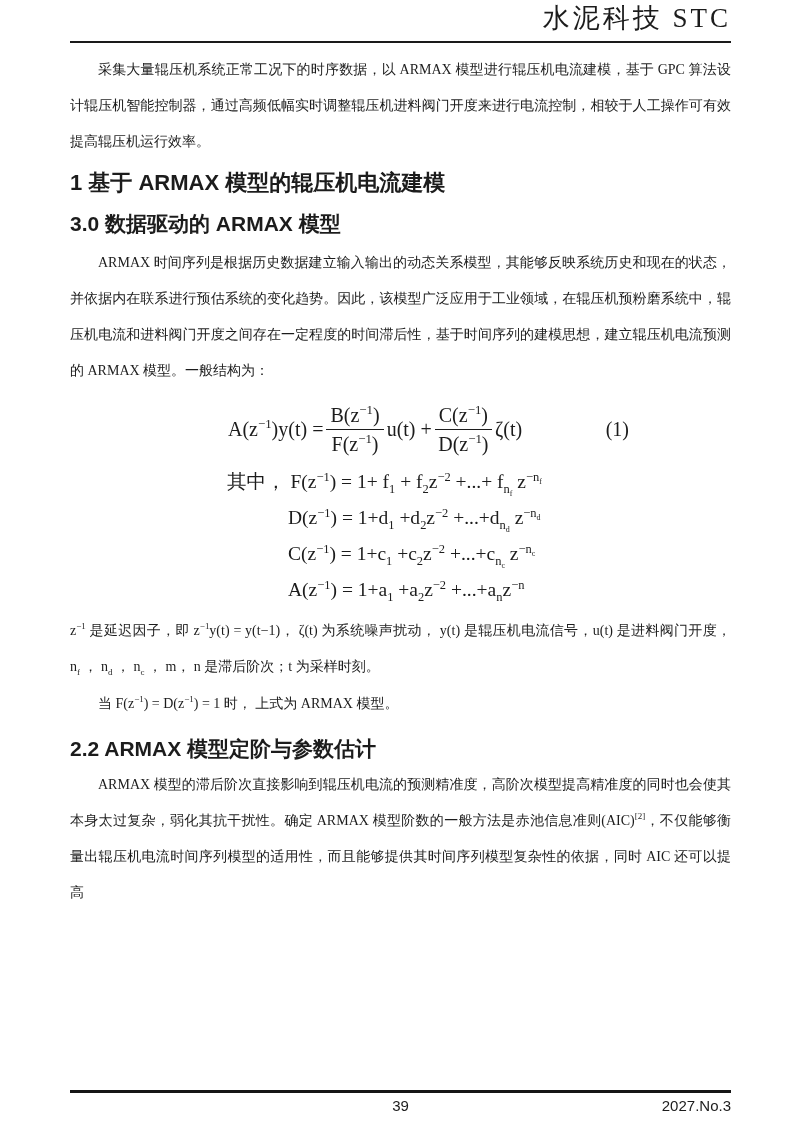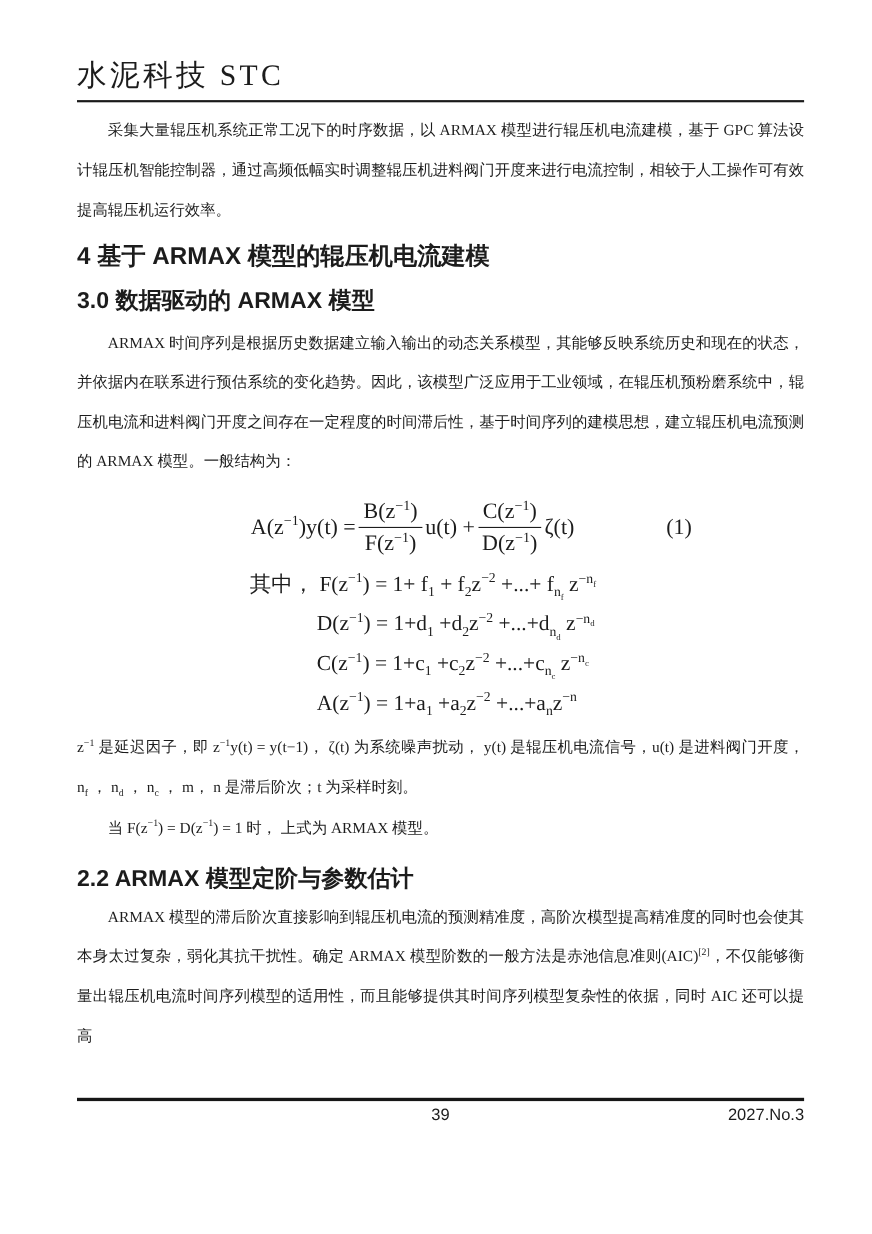--- a/index.html
+++ b/index.html
@@ -12,22 +12,21 @@
     font-family:"Liberation Serif","DejaVu Serif",serif;
     overflow:hidden;
     box-sizing:border-box;
   }
   .content{
     position:absolute;
     left:70px;right:62px;top:0;
   }
   
   .journal-title{
-    margin-top:50px;
-    text-align:left;
+    text-align:right;
     font-size:27px;
     letter-spacing:3px;
     font-weight:500;
   }
   .header-rule{
     margin-top:5px;
     border-top:2px solid #1a1a1a;
     height:0;
   }
   
@@ -83,21 +82,21 @@
     white-space:nowrap;
   }
   .formula-line.where{margin-left:157px;margin-top:1px;}
   sup,sub{font-size:64%;line-height:0;}
   
   .expl{margin-top:5px;line-height:36px;}
   .note{margin-top:0;line-height:37px;}
   .p3{margin-top:5px;line-height:36px;}
   
   .footer{
-    position:absolute;left:70px;right:62px;top:998px;
+    position:absolute;left:70px;right:62px;top:1090px;
   }
   .footer-rule{border-top:3px solid #161616;height:0;}
   .footer-row{
     position:relative;
     margin-top:4px;
     font-family:"Liberation Sans","DejaVu Sans",sans-serif;
     font-size:15px;
     height:20px;
   }
   .page-number{
@@ -109,21 +108,21 @@
 <body>
 
 <div class="page">
   <div class="content">
 
     <div class="journal-title">水泥科技 STC</div>
     <div class="header-rule"></div>
 
     <p class="body indent p1">采集大量辊压机系统正常工况下的时序数据，以 ARMAX 模型进行辊压机电流建模，基于 GPC 算法设计辊压机智能控制器，通过高频低幅实时调整辊压机进料阀门开度来进行电流控制，相较于人工操作可有效提高辊压机运行效率。</p>
 
-    <h2 class="sec">4 基于 ARMAX 模型的辊压机电流建模</h2>
+    <h2 class="sec">1 基于 ARMAX 模型的辊压机电流建模</h2>
 
     <h3 class="sec">3.0 数据驱动的 ARMAX 模型</h3>
 
     <p class="body indent p2">ARMAX 时间序列是根据历史数据建立输入输出的动态关系模型，其能够反映系统历史和现在的状态，并依据内在联系进行预估系统的变化趋势。因此，该模型广泛应用于工业领域，在辊压机预粉磨系统中，辊压机电流和进料阀门开度之间存在一定程度的时间滞后性，基于时间序列的建模思想，建立辊压机电流预测的 ARMAX 模型。一般结构为：</p>
 
     <div class="equation-row">
       <span class="eq-main">
         <span>A(z<sup>−1</sup>)y(t) =</span>
         <span class="frac">
           <span class="num">B(z<sup>−1</sup>)</span>

